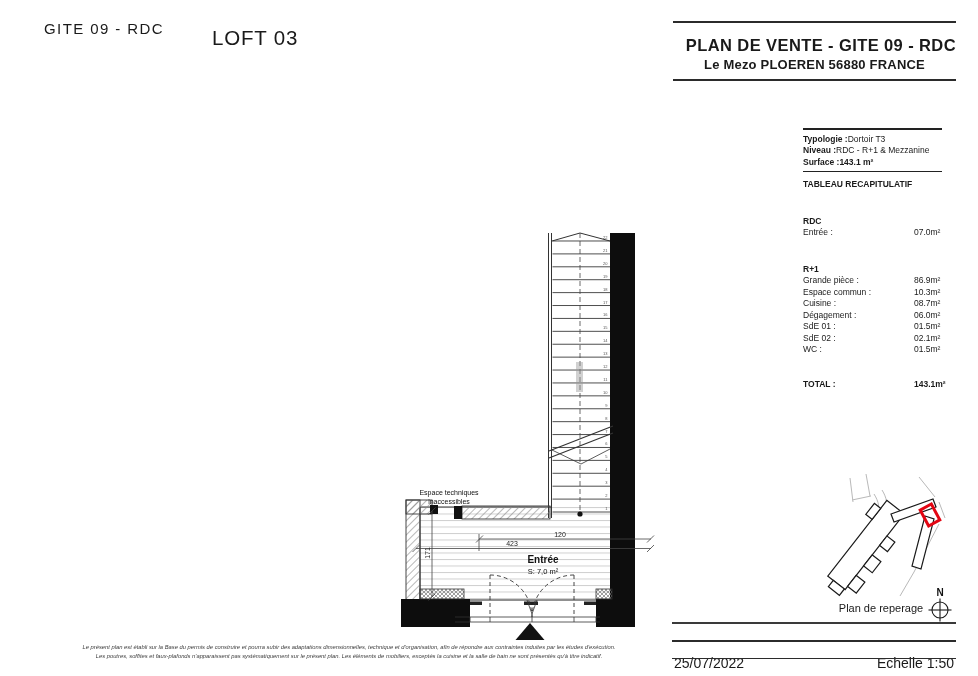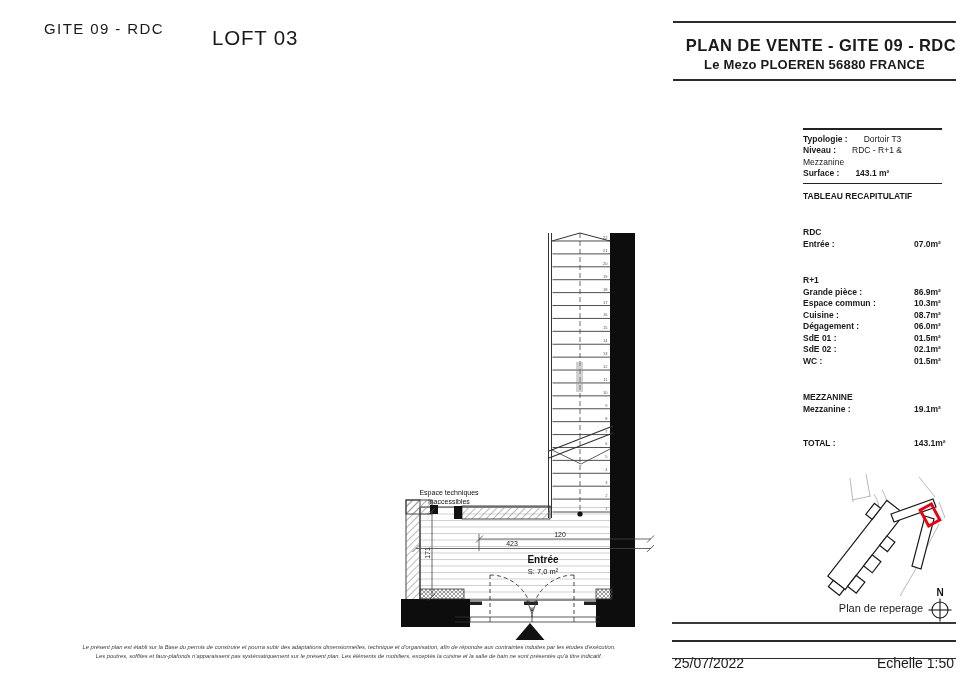--- a/index.html
+++ b/index.html
@@ -16,25 +16,25 @@
   .tb-rule.t{top:21px;} .tb-rule.b{top:79px;height:1.5px;}
   .tb-title{left:673px;top:36px;width:283px;text-align:right;
             font-size:16.5px;font-weight:bold;letter-spacing:.4px;}
   .tb-sub{left:673px;top:57px;width:283px;text-align:center;
           font-size:13px;font-weight:bold;letter-spacing:.2px;}
 
   
   .summary{left:803px;top:128px;width:139px;font-size:8.5px;line-height:11.5px;}
   .sum-rule{height:1.5px;background:#222;margin-bottom:4px;}
   .sum-rule2{height:1px;background:#222;margin:3px 0 7px 0;}
-  .kv .k{font-weight:bold;margin-right:16px;}
+  .kv .k{font-weight:bold;margin-right:0;}
   .vb{font-weight:bold;}
   .sum-title{font-weight:bold;margin-bottom:14px;}
   .sec-name{font-weight:bold;margin-top:25px;}
-  .row{display:flex;font-weight:bold;}
+  .row{display:flex;}
   .row .lbl{flex:1;}
   .row .val{width:28px;white-space:nowrap;}
   .total{display:flex;font-weight:bold;margin-top:23px;}
   .total .lbl{flex:1;} .total .val{width:28px;white-space:nowrap;}
 
   
   .plan-svg{position:absolute;left:0;top:0;}
   .tread{stroke:#3a3a3a;stroke-width:.9;}
   .stepnum{font:4px "Liberation Sans",sans-serif;fill:#555;text-anchor:end;}
   .thin{stroke:#333;stroke-width:1;}
@@ -253,27 +253,20 @@
     <div class="row">
       <span class="lbl">SdE 02 :</span>
       <span class="val">02.1m²</span>
     </div>
     <div class="row">
       <span class="lbl">WC :</span>
       <span class="val">01.5m²</span>
     </div>
   </div>
 
-  <div>
-    <div class="sec-name">MEZZANINE</div>
-    <div class="row">
-      <span class="lbl">Mezzanine :</span>
-      <span class="val">19.1m²</span>
-    </div>
-  </div>
 
   <div class="total">
     <span class="lbl">TOTAL :</span>
     <span class="val">143.1m²</span>
   </div>
 </div>
 
 <svg class="abs map-svg" width="152" height="152" viewBox="0 0 152 152">
   <g stroke="#b9b9b9" stroke-width="1" fill="none">
     <path d="M24 6 L27 30 M40 2 L44 24 M26 28 L45 24"></path>

